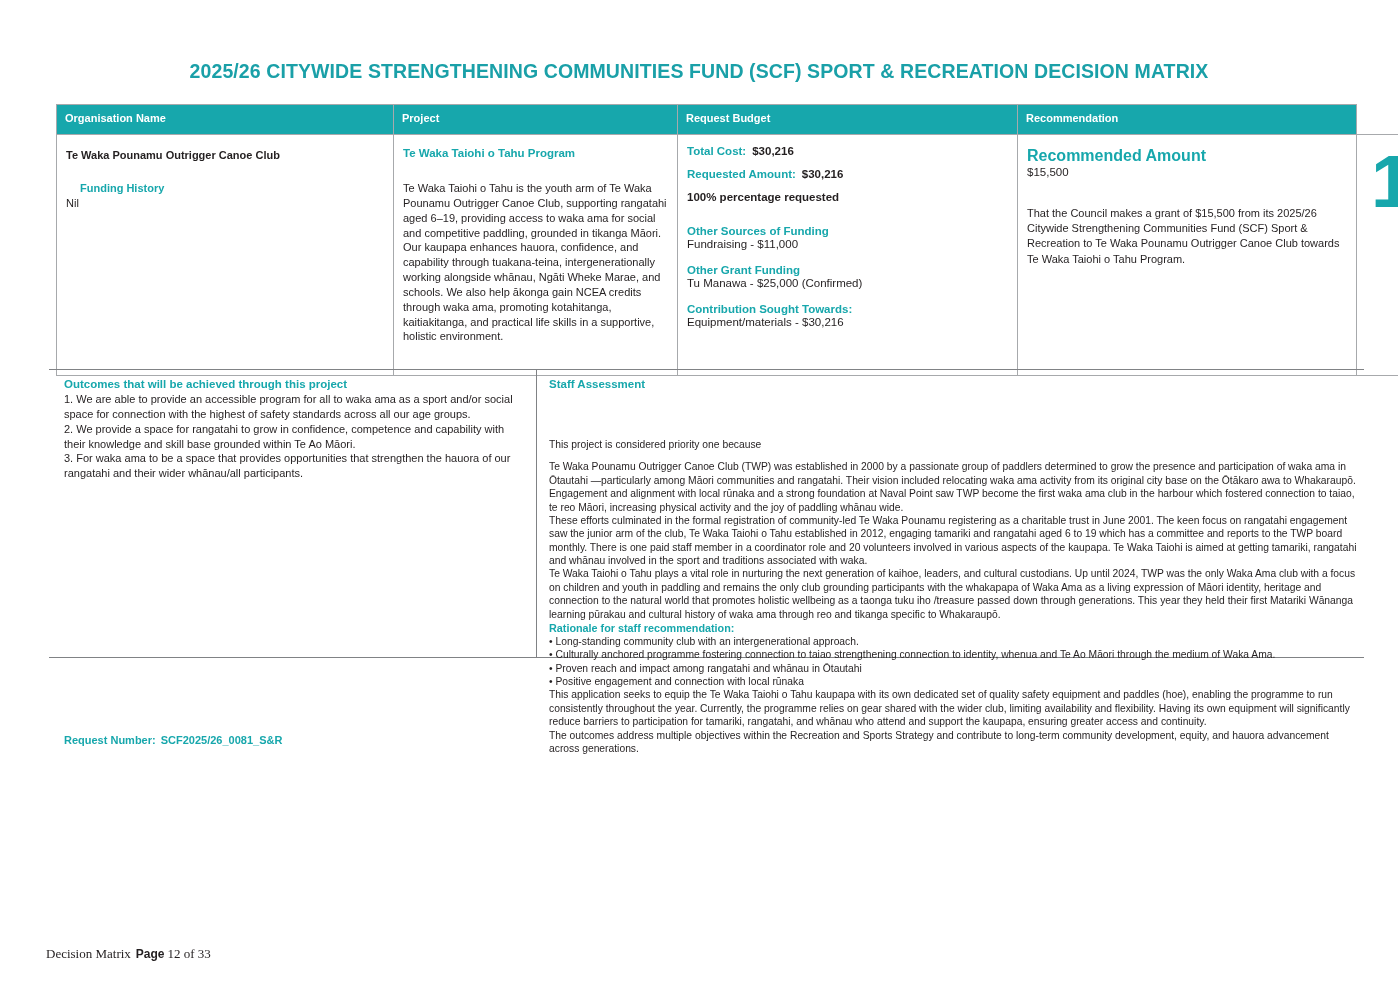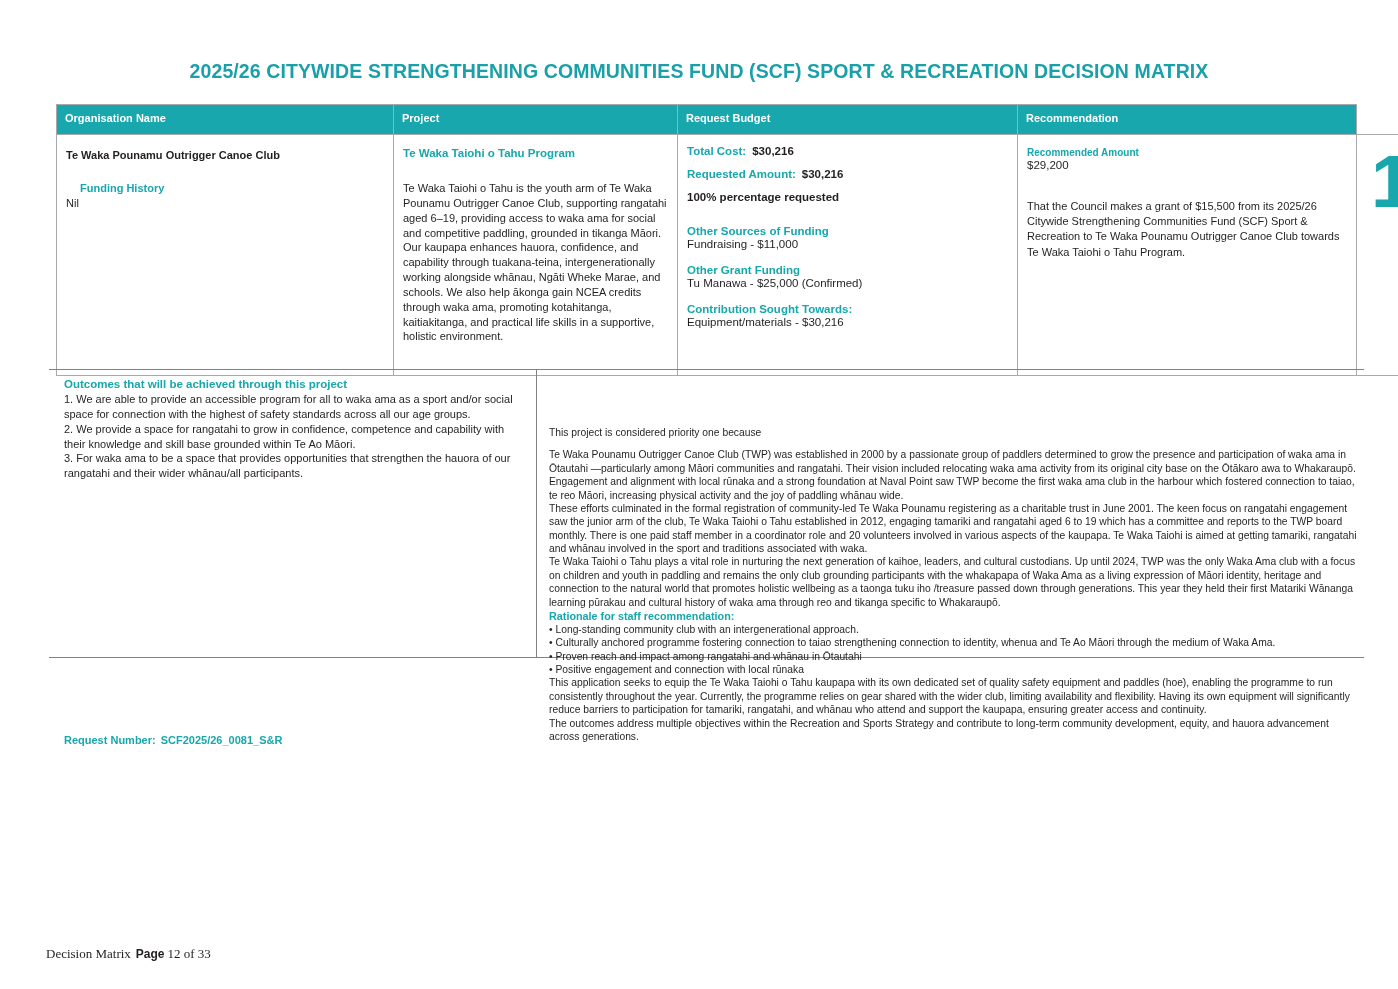--- a/index.html
+++ b/index.html
@@ -151,21 +151,21 @@
     margin-bottom: 1px;
   }
   .budget-group .gv {
     color: #231f20;
     font-size: 11.5px;
     display: block;
   }
   .rec-head {
     color: #17a7ac;
     font-weight: bold;
-    font-size: 10px;
+    font-size: 16px;
     margin: 2px 0 0 0;
   }
   .rec-amount {
     font-size: 11.5px;
     color: #231f20;
     margin: 1px 0 0 0;
   }
   .rec-text {
     font-size: 11px;
     line-height: 1.38;
@@ -311,21 +311,21 @@
           </div>
 
           <div class="budget-group">
             <span class="gh">Contribution Sought Towards:</span>
             <span class="gv">Equipment/materials - $30,216</span>
           </div>
         </td>
 
         <td class="col-rec">
           <p class="rec-head">Recommended Amount</p>
-          <p class="rec-amount">$29,200</p>
+          <p class="rec-amount">$15,500</p>
           <p class="rec-text">That the Council makes a grant of $15,500 from its 2025/26 Citywide Strengthening Communities Fund (SCF) Sport &amp; Recreation to Te Waka Pounamu Outrigger Canoe Club towards Te Waka Taiohi o Tahu Program.</p>
         </td>
 
         <td class="col-rank rank-cell">
           <div class="rank-number">1</div>
         </td>
       </tr>
     </tbody>
   </table>
 
@@ -333,20 +333,21 @@
     <div class="lower-inner">
 
       <div class="outcomes-col">
         <p class="sec-head">Outcomes that will be achieved through this project</p>
         <div class="outcomes-body" style="white-space: pre-line;">1. We are able to provide an accessible program for all to waka ama as a sport and/or social space for connection with the highest of safety standards across all our age groups.
 2. We provide a space for rangatahi to grow in confidence, competence and capability with their knowledge and skill base grounded within Te Ao Māori.
 3. For waka ama to be a space that provides opportunities that strengthen the hauora of our rangatahi and their wider whānau/all participants.</div>
       </div>
 
       <div class="assessment-col">
+        <p class="sec-head">Staff Assessment</p>
         <div class="assess-body">
           <p>This project is considered priority one because</p>
           <p class="gap-before">Te Waka Pounamu Outrigger Canoe Club (TWP) was established in 2000 by a passionate group of paddlers determined to grow the presence and participation of waka ama in Ōtautahi —particularly among Māori communities and rangatahi. Their vision included relocating waka ama activity from its original city base on the Ōtākaro awa to Whakaraupō.</p>
           <p>Engagement and alignment with local rūnaka and a strong foundation at Naval Point saw TWP become the first waka ama club in the harbour which fostered connection to taiao, te reo Māori, increasing physical activity and the joy of paddling whānau wide.</p>
           <p>These efforts culminated in the formal registration of community-led Te Waka Pounamu registering as a charitable trust in June 2001. The keen focus on rangatahi engagement saw the junior arm of the club, Te Waka Taiohi o Tahu established in 2012, engaging tamariki and rangatahi aged 6 to 19 which has a committee and reports to the TWP board monthly. There is one paid staff member in a coordinator role and 20 volunteers involved in various aspects of the kaupapa. Te Waka Taiohi is aimed at getting tamariki, rangatahi and whānau involved in the sport and traditions associated with waka.</p>
           <p>Te Waka Taiohi o Tahu plays a vital role in nurturing the next generation of kaihoe, leaders, and cultural custodians. Up until 2024, TWP was the only Waka Ama club with a focus on children and youth in paddling and remains the only club grounding participants with the whakapapa of Waka Ama as a living expression of Māori identity, heritage and connection to the natural world that promotes holistic wellbeing as a taonga tuku iho /treasure passed down through generations. This year they held their first Matariki Wānanga learning pūrakau and cultural history of waka ama through reo and tikanga specific to Whakaraupō.</p>
 
           <p class="rationale-head">Rationale for staff recommendation:</p>
           <p class="bullet-line">• Long-standing community club with an intergenerational approach.</p>
           <p class="bullet-line">• Culturally anchored programme fostering connection to taiao strengthening connection to identity, whenua and Te Ao Māori through the medium of Waka Ama.</p>

